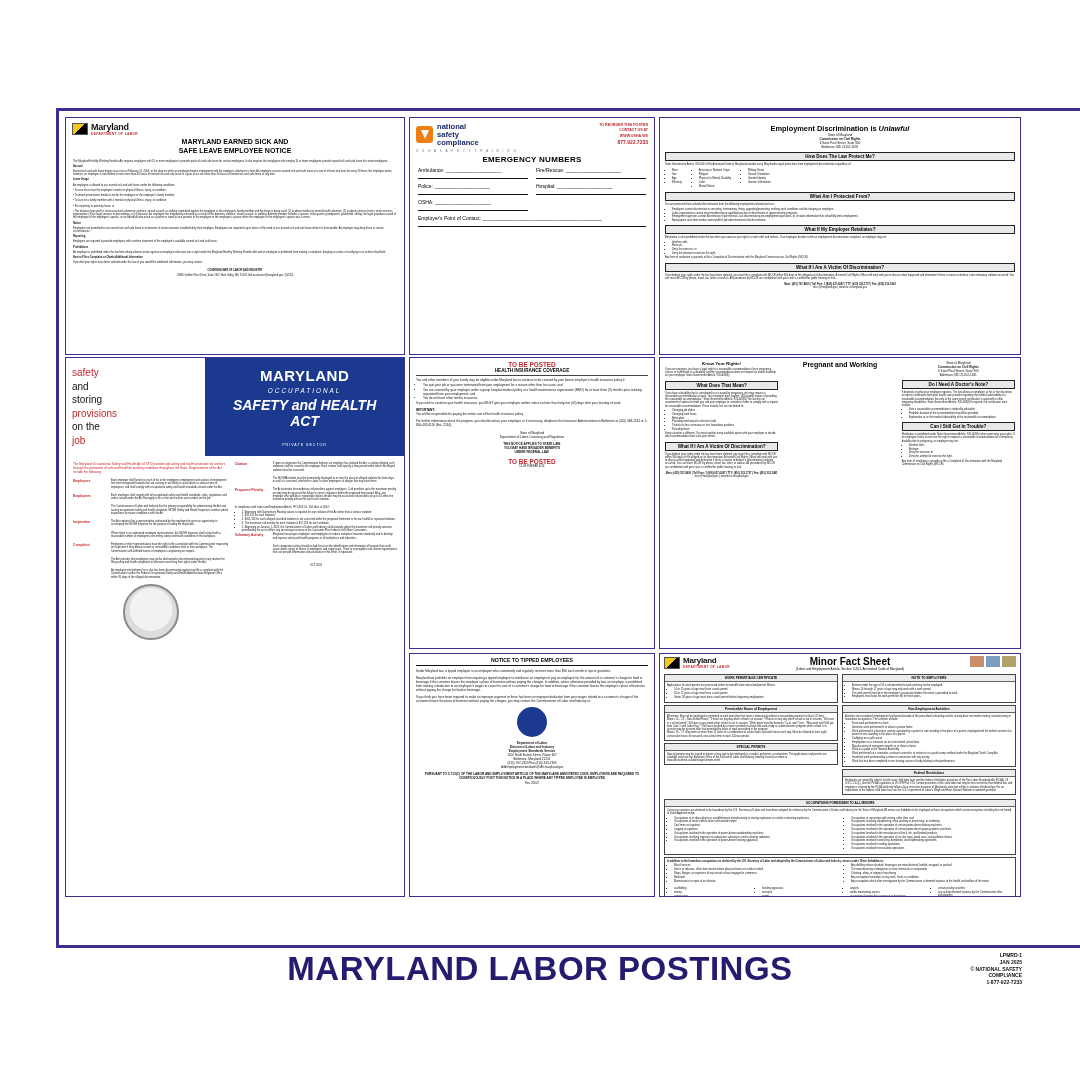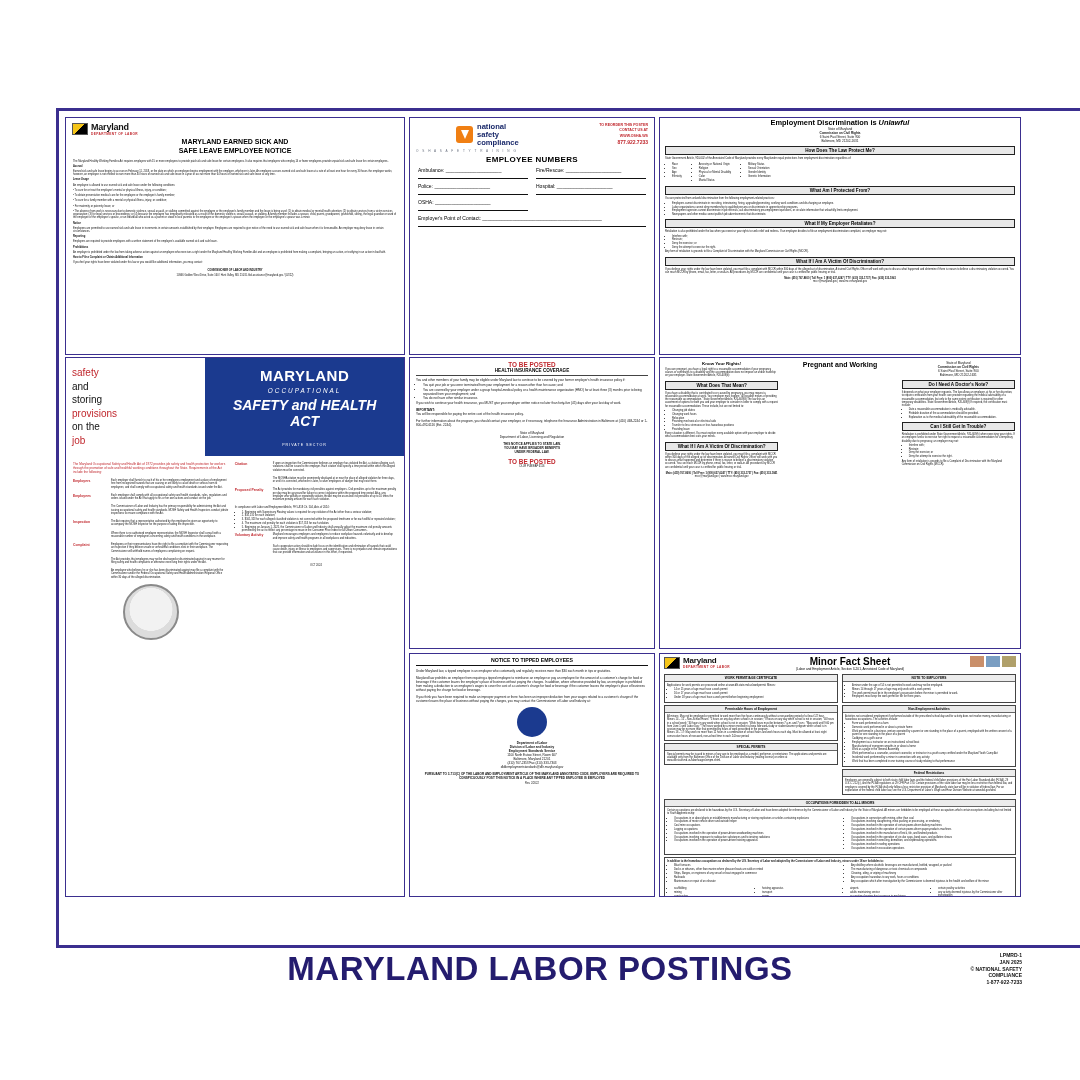--- a/index.html
+++ b/index.html
@@ -25,36 +25,36 @@
      border:0.5px solid #555;}
   .md-word{font-size:9px;font-weight:bold;color:#111;letter-spacing:-.2px;}
   .md-sub{font-size:3.2px;color:#c0272d;font-weight:bold;letter-spacing:.4px;}
   .sick-title{font-size:7px;font-weight:bold;text-align:center;line-height:1.25;margin-top:-14px;}
   .sick-body{padding:4px 7px 4px 7px;}
   .sick-body p{margin:0 0 2px 0;}
   .hd{font-weight:bold;}
   
   #p-nsc{left:350px;top:6px;width:246px;height:238px;}
   .nsc-top{display:flex;justify-content:space-between;padding:5px 6px 0 6px;}
-  .nsc-logo{display:flex;align-items:center;gap:4px;margin-left:40px;}
+  .nsc-logo{display:flex;align-items:center;gap:4px;}
   .nsc-mark{width:17px;height:17px;background:#f07f13;border-radius:3px;position:relative;}
   .nsc-mark:after{content:"";position:absolute;left:4.5px;top:4px;width:0;height:0;
     border-left:4px solid transparent;border-right:4px solid transparent;border-top:9px solid #fff;}
   .nsc-name{font-size:7.6px;font-weight:bold;color:#1b2a6b;line-height:1.05;}
   .nsc-name span{display:block;}
   .nsc-tag{font-size:3.1px;color:#6b7280;letter-spacing:1.5px;margin-top:2px;}
   .reorder{text-align:right;font-size:3.6px;color:#c0272d;font-weight:bold;line-height:1.5;}
   .reorder .ph{font-size:5px;}
   .md-map-wrap{height:96px;display:flex;align-items:center;justify-content:center;position:relative;}
   .md-state{font-size:9px;font-weight:bold;color:#1b2a6b;}
   .emerg-h{text-align:center;font-size:8px;letter-spacing:.3px;padding:2px 0 1px;}
   .emerg-row{display:flex;gap:8px;padding:2px 8px;font-size:5px;}
   .emerg-row div{flex:1;border-bottom:1px solid #111;padding-bottom:5px;}
   
-  #p-discrim{left:600px;top:6px;width:362px;height:238px;padding:0 5px;}
+  #p-discrim{left:600px;top:6px;width:362px;height:238px;padding:6px 5px;}
   .dh{font-size:7.4px;text-align:center;}
   .dh i{font-style:italic;}
   .bar{background:#e8e8e8;border:1px solid #222;text-align:center;font-weight:bold;font-size:4.6px;margin:3px 0 2px;padding:1px;}
   
   #p-osha{left:6px;top:246px;width:340px;height:540px;}
   .osha-top{display:flex;}
   .osha-left{width:40%;padding:8px 6px;}
   .osha-left div{font-size:10px;line-height:1.35;}
   .osha-right{width:60%;background:#1b3a8f;color:#fff;text-align:center;padding:9px 4px;}
   .osha-right .l1{font-size:15px;font-weight:bold;letter-spacing:.5px;}
@@ -150,21 +150,21 @@
         </div>
       </div>
       <div class="reorder">
         <div>TO REORDER THIS POSTER</div>
         <div>CONTACT US AT</div>
         <div>WWW.OSHA.WS</div>
         <div class="ph">877.922.7233</div>
       </div>
     </div>
     <div class="nsc-tag" style="padding-left:6px;">O S H A   S A F E T Y   T R A I N I N G</div>
-    <div class="emerg-h b">EMPLOYEE NUMBERS</div>
+    <div class="emerg-h b">EMERGENCY NUMBERS</div>
     <div class="emerg-row">
       <div>Ambulance: ____________________</div>
       <div>Fire/Rescue: ____________________</div>
     </div>
     <div class="emerg-row">
       <div>Police: ____________________</div>
       <div>Hospital: ____________________</div>
     </div>
     <div class="emerg-row">
       <div>OSHA: ____________________</div>

